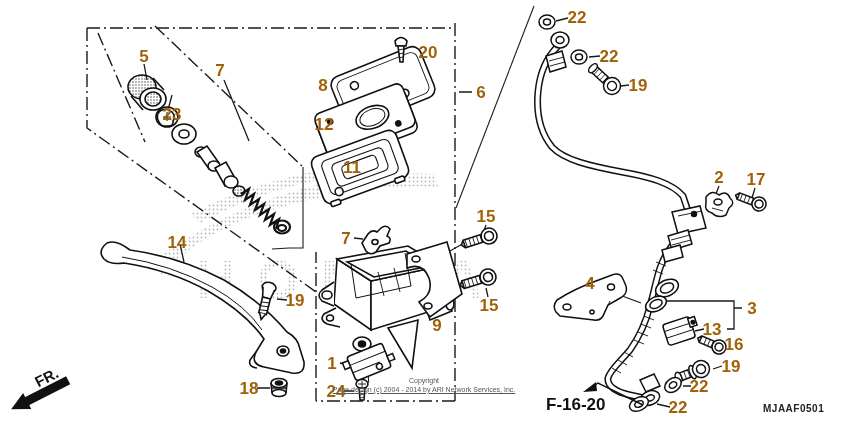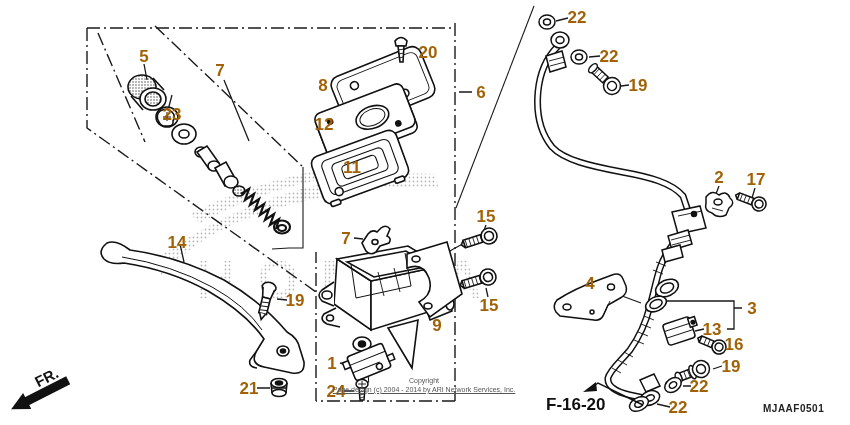--- a/index.html
+++ b/index.html
@@ -333,21 +333,21 @@
       <div class="callout" style="left: 638px; top: 85px;">19</div>
       <div class="callout" style="left: 719px; top: 177px;">2</div>
       <div class="callout" style="left: 756px; top: 179px;">17</div>
       <div class="callout" style="left: 177px; top: 236px; margin-top: 6px;">14</div>
       <div class="callout" style="left: 346px; top: 238px;">7</div>
       <div class="callout" style="left: 486px; top: 216px;">15</div>
       <div class="callout" style="left: 489px; top: 305px;">15</div>
       <div class="callout" style="left: 437px; top: 325px;">9</div>
       <div class="callout" style="left: 295px; top: 300px;">19</div>
       <div class="callout" style="left: 332px; top: 363px;">1</div>
-      <div class="callout" style="left: 249px; top: 388px;">21</div>
+      <div class="callout" style="left: 249px; top: 388px;">18</div>
       <div class="callout" style="left: 336px; top: 391px;">24</div>
       <div class="callout" style="left: 590px; top: 283px;">4</div>
       <div class="callout" style="left: 752px; top: 308px;">3</div>
       <div class="callout" style="left: 712px; top: 329px;">13</div>
       <div class="callout" style="left: 734px; top: 344px;">16</div>
       <div class="callout" style="left: 731px; top: 366px;">19</div>
       <div class="callout" style="left: 699px; top: 386px;">22</div>
       <div class="callout" style="left: 678px; top: 407px;">22</div>
     </div>
 

